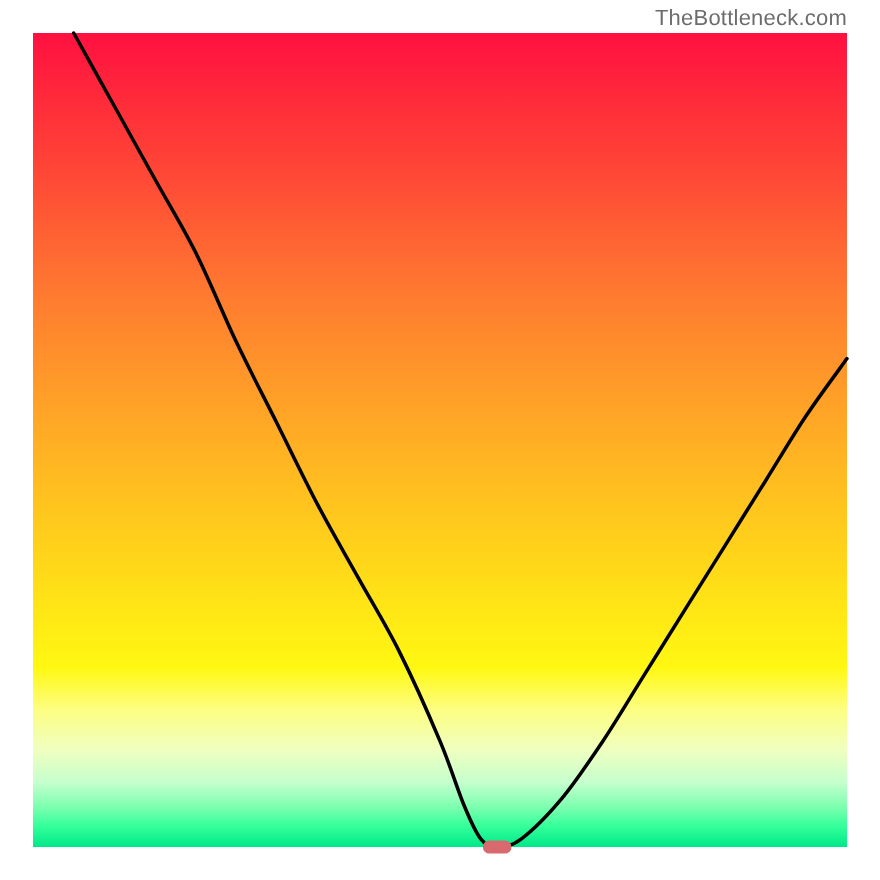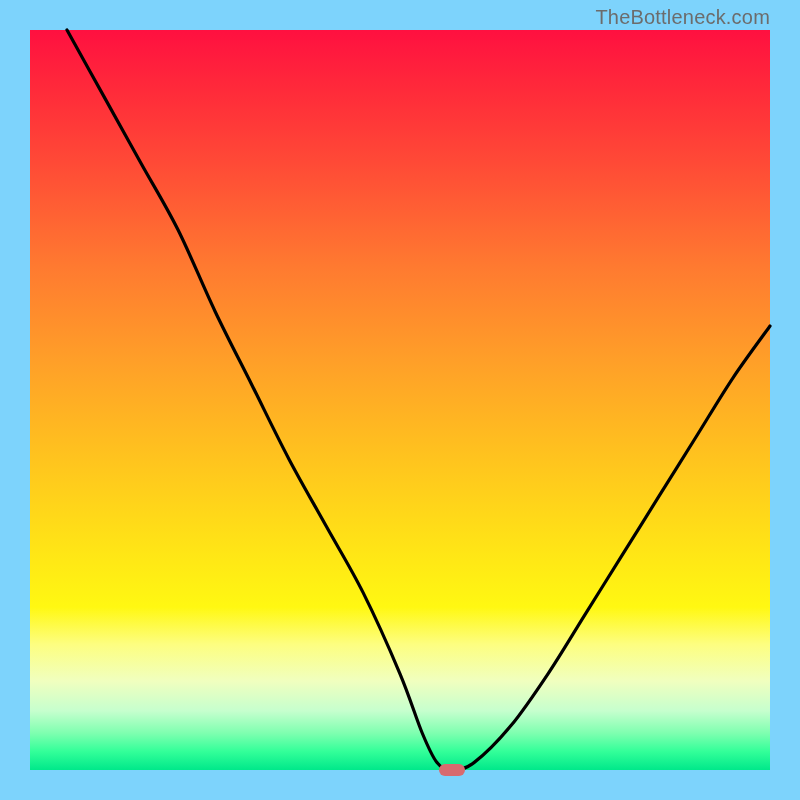--- a/index.html
+++ b/index.html
@@ -8,21 +8,21 @@
     width: 800px;
     height: 800px;
     background: #000;
     overflow: hidden;
     font-family: Arial, Helvetica, sans-serif;
   }
   .frame {
     position: relative;
     width: 800px;
     height: 800px;
-    background: #7dd3fc;
+    background: #ffffff;
     text-align: center;
   }
   .plot-area {
     position: absolute;
     left: 30px;
     top: 30px;
     width: 740px;
     height: 740px;
     background: linear-gradient(to bottom,
       #ff1040 0%,

